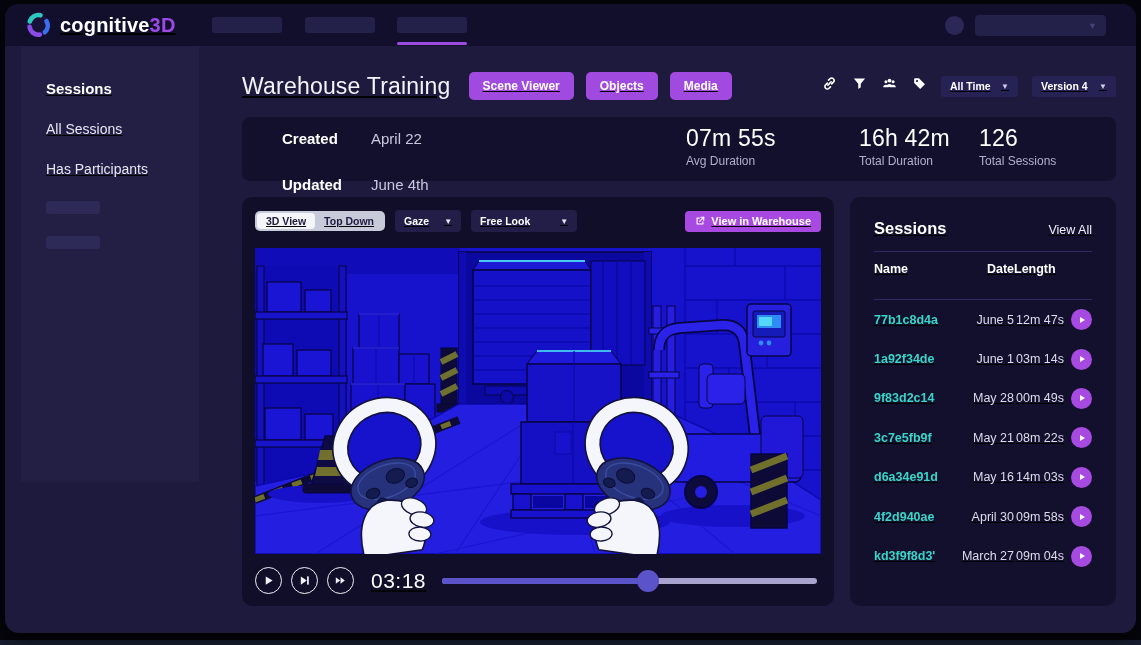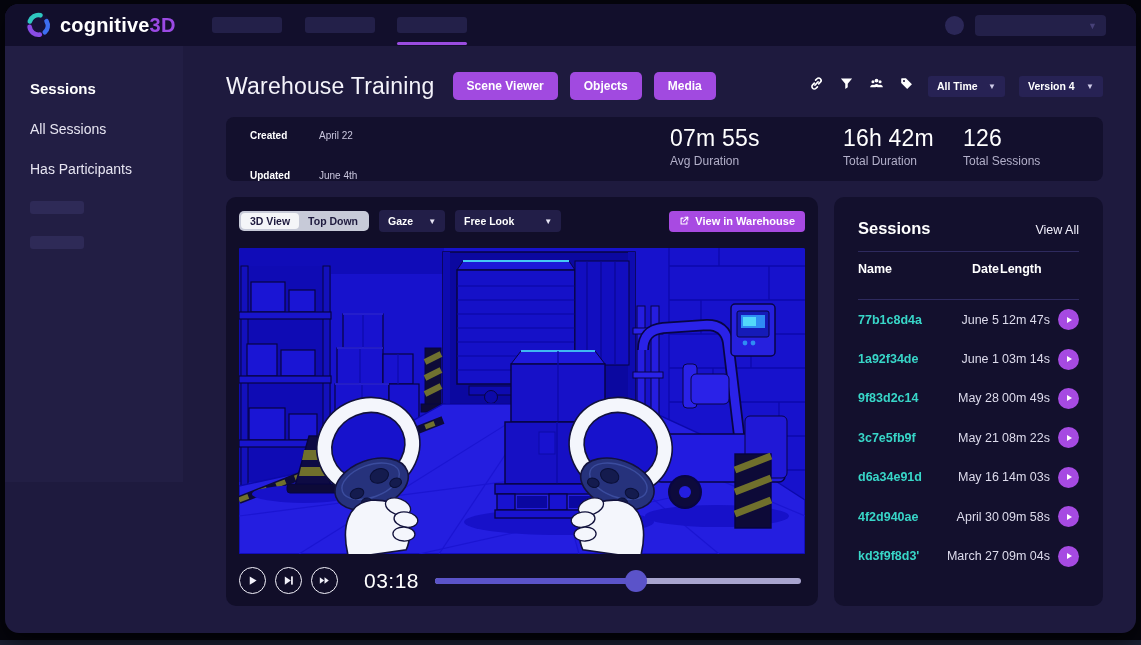--- a/index.html
+++ b/index.html
@@ -1,36 +1,36 @@
 <!DOCTYPE html>
 <html><head>
 <meta charset="utf-8">
 <style>
   * { margin:0; padding:0; box-sizing:border-box; }
   html,body { background:#05050d; font-family:"Liberation Sans", sans-serif; }
   .stage { position:relative; width:1141px; height:645px; background:#05050d; overflow:hidden; }
   .bottom-strip { position:absolute; left:0; bottom:0; width:100%; height:5px; background:#1a2033; }
   .window { position:absolute; left:5px; top:4px; width:1131px; height:629px; border-radius:14px;
-            overflow:hidden; background:#1e1a3e; box-shadow:0 8px 22px rgba(0,0,0,.65); }
+            overflow:hidden; background:#1e1a3e; box-shadow:0 8px 22px rgba(0,0,0,.65);text-decoration:underline; }
 
   
   .topbar { height:42px; background:#120f2c; position:relative; display:flex; align-items:center; padding:0 20px; }
   .logo { display:flex; align-items:center; gap:9px; }
   .logo-text { font-size:20px; font-weight:bold; color:#fff; letter-spacing:.2px; }
   .logo-text .brand-3d { color:#9b4ae4; }
   .nav-pill { position:absolute; top:13px; height:16px; width:70px; background:#232049; border-radius:3px; }
   .nav-pill.p1{ left:207px; } .nav-pill.p2{ left:300px; } .nav-pill.p3{ left:392px; }
   .nav-underline { position:absolute; top:38px; left:392px; width:70px; height:3px; background:#9a4ce0; border-radius:2px; }
   .avatar { position:absolute; top:12px; right:172px; width:19px; height:19px; border-radius:50%; background:#2b2757; }
   .account-pill { position:absolute; top:11px; right:30px; width:131px; height:21px; background:#232049;
                   border-radius:4px; display:flex; align-items:center; justify-content:flex-end; padding-right:9px;
                   color:#474178; font-size:9px; }
 
   
-  .shell { display:flex; height:436px; }
+  .shell { display:flex; height:436px;padding-left:16px; }
   .sidebar { width:178px; background:#221e44; padding:34px 0 0 25px; flex:none; }
   .sb-heading { color:#fff; font-size:15px; font-weight:bold; margin-bottom:24px; }
   .sb-item { color:#e7e5f2; font-size:14px; margin-bottom:24px; cursor:pointer; }
   .sb-ph { width:54px; height:13px; background:#2e2a57; border-radius:3px; margin-bottom:22px; }
 
   .main { flex:1; background:#1e1a3e; padding:22px 33px 0 43px; }
 
   
   .page-head { display:flex; align-items:center; height:36px; }
   .page-title { color:#f4f3fa; font-size:23px; font-weight:500; letter-spacing:.2px; white-space:nowrap; }
@@ -40,22 +40,22 @@
   .head-right { margin-left:auto; display:flex; align-items:flex-start; gap:14px; }
   .h-icon { width:16px; height:16px; display:grid; place-items:center; cursor:pointer; }
   .h-icon svg { width:15px; height:15px; }
   .mini-select { background:#272254; border-radius:3px; height:21px; display:flex; align-items:center;
                  justify-content:space-between; padding:0 9px; color:#fff; font-size:10.5px; font-weight:600; cursor:pointer; }
   .mini-select .caret { font-size:8px; color:#cfcbe8; margin-left:10px; }
   .sel-time { width:77px; } .sel-version { width:84px; }
 
   
   .stats-bar { position:relative; height:64px; background:#13102d; border-radius:8px; margin-top:13px; }
-  .created-grid { position:absolute; left:24px; top:13px; display:grid; grid-template-columns:auto auto;
-                  column-gap:62px; row-gap:8px; font-size:10px;gap:29px; }
+  .created-grid { position:absolute; left:40px; top:13px; display:grid; grid-template-columns:auto auto;
+                  column-gap:62px; row-gap:8px; font-size:15px;gap:29px; }
   .cg-label { color:#fff; font-weight:bold; } .cg-val { color:#c9c6dd; }
   .metric { position:absolute; top:8px; }
   .metric .m-val { color:#fff; font-size:23px; font-weight:500; letter-spacing:.2px; white-space:nowrap; }
   .metric .m-cap { color:#b2afc9; font-size:12px; margin-top:2px; }
   .m1{ left:282px; } .m2{ left:444px; } .m3{ left:617px; } .m4{ left:737px; }
 
   
   .content-row { display:flex; gap:16px; margin-top:16px; }
 
   .viewer-panel { width:592px; height:409px; background:#110e29; border-radius:10px; padding:13px; flex:none; }
@@ -73,21 +73,21 @@
                   display:flex; align-items:center; gap:6px; cursor:pointer; }
   .explorer-btn svg { width:10px; height:10px; }
 
   .scene { width:566px; height:306px; border-radius:2px; overflow:hidden; background:#1712cc; cursor:grab; }
   .scene svg { display:block; width:100%; height:100%; }
 
   .playback { display:flex; align-items:center; padding-top:13px; }
   .pb-btn { width:27px; height:27px; border-radius:50%; border:1.6px solid #f2f1fa; background:transparent;
             display:grid; place-items:center; margin-right:9px; cursor:pointer; }
   .pb-btn svg { width:11px; height:11px; display:block; }
-  .pb-time { color:#fff; font-size:21px; font-weight:500; margin:0 16px 0 17px; letter-spacing:.5px; }
+  .pb-time { color:#fff; font-size:21px; font-weight:500; margin:0 16px 0 8px; letter-spacing:.5px; }
   .pb-track { position:relative; flex:1; height:6px; background:#a8a4cf; border-radius:3px; margin-right:4px; cursor:pointer; }
   .pb-fill { position:absolute; left:0; top:0; height:6px; background:#5b53c9; border-radius:3px; }
   .pb-thumb { position:absolute; top:50%; width:22px; height:22px; border-radius:50%; background:#5b53c9;
               transform:translate(-50%,-50%); cursor:pointer; }
 
   
   .sessions-panel { flex:1; height:409px; background:#13102d; border-radius:10px; padding:22px 24px 0; }
   .sp-head { display:flex; align-items:baseline; justify-content:space-between; }
   .sp-title { color:#fff; font-size:16.5px; font-weight:bold; }
   .sp-viewall { color:#f0eefb; font-size:12.5px; cursor:pointer; }

